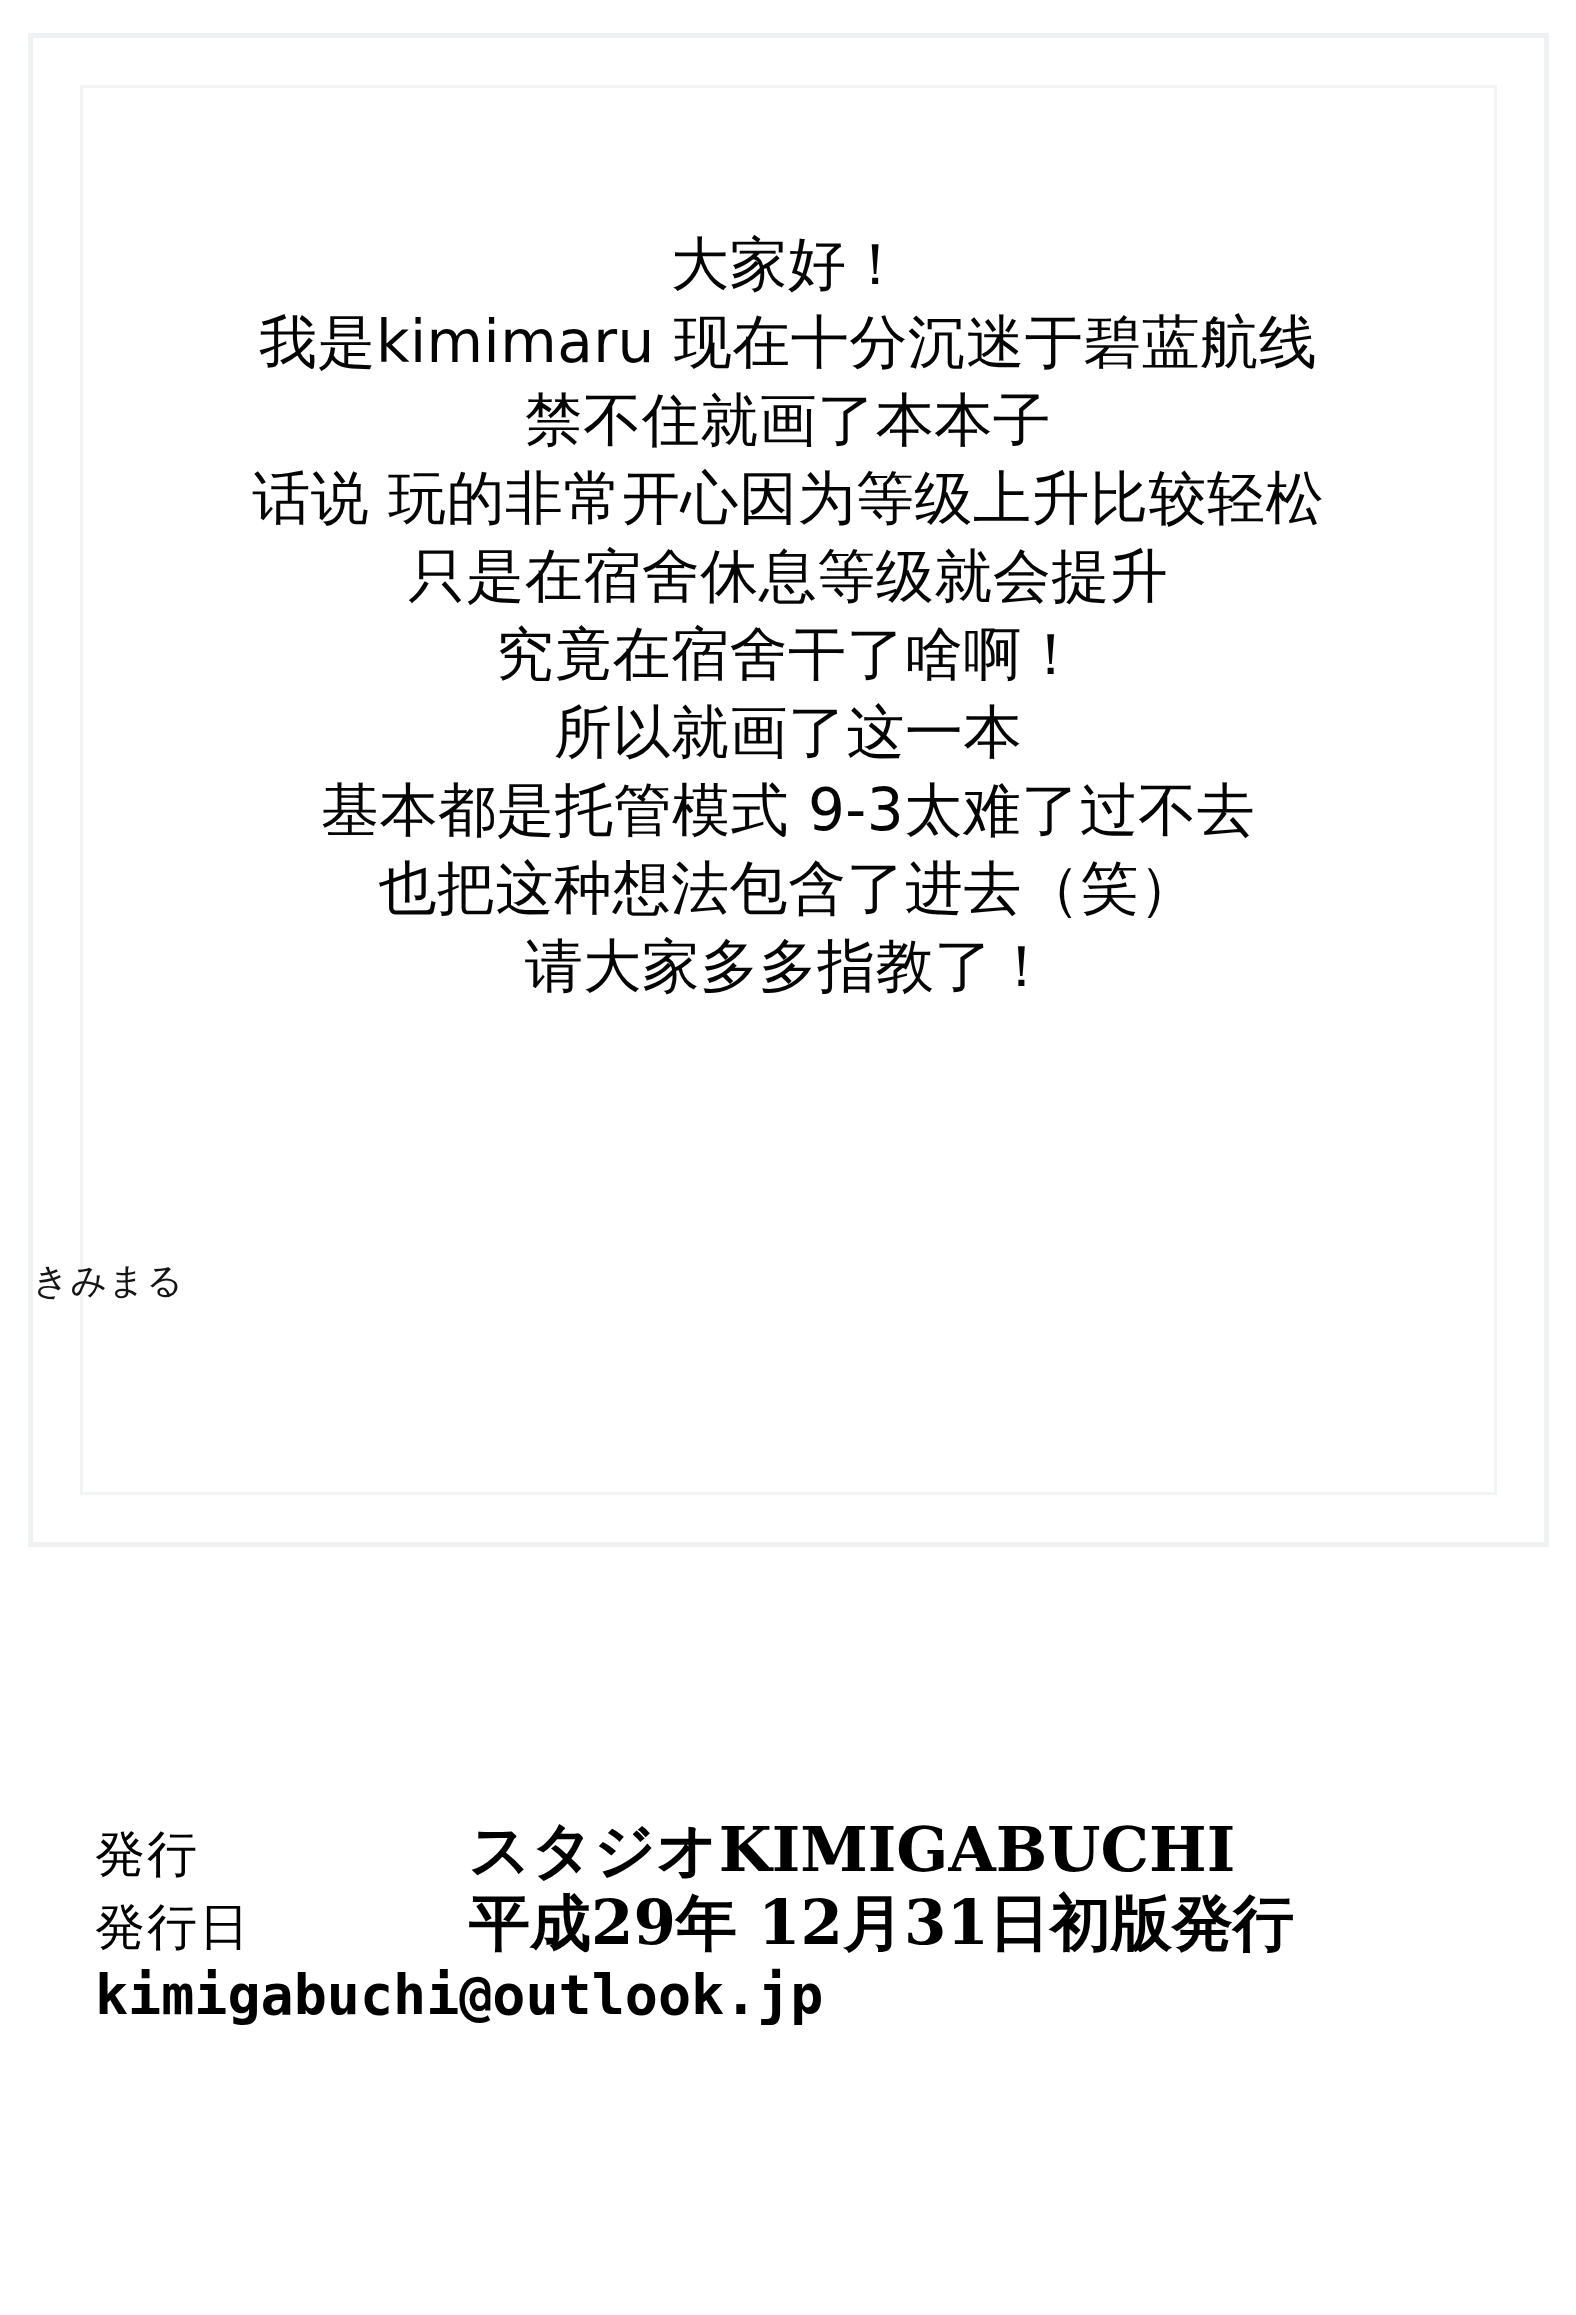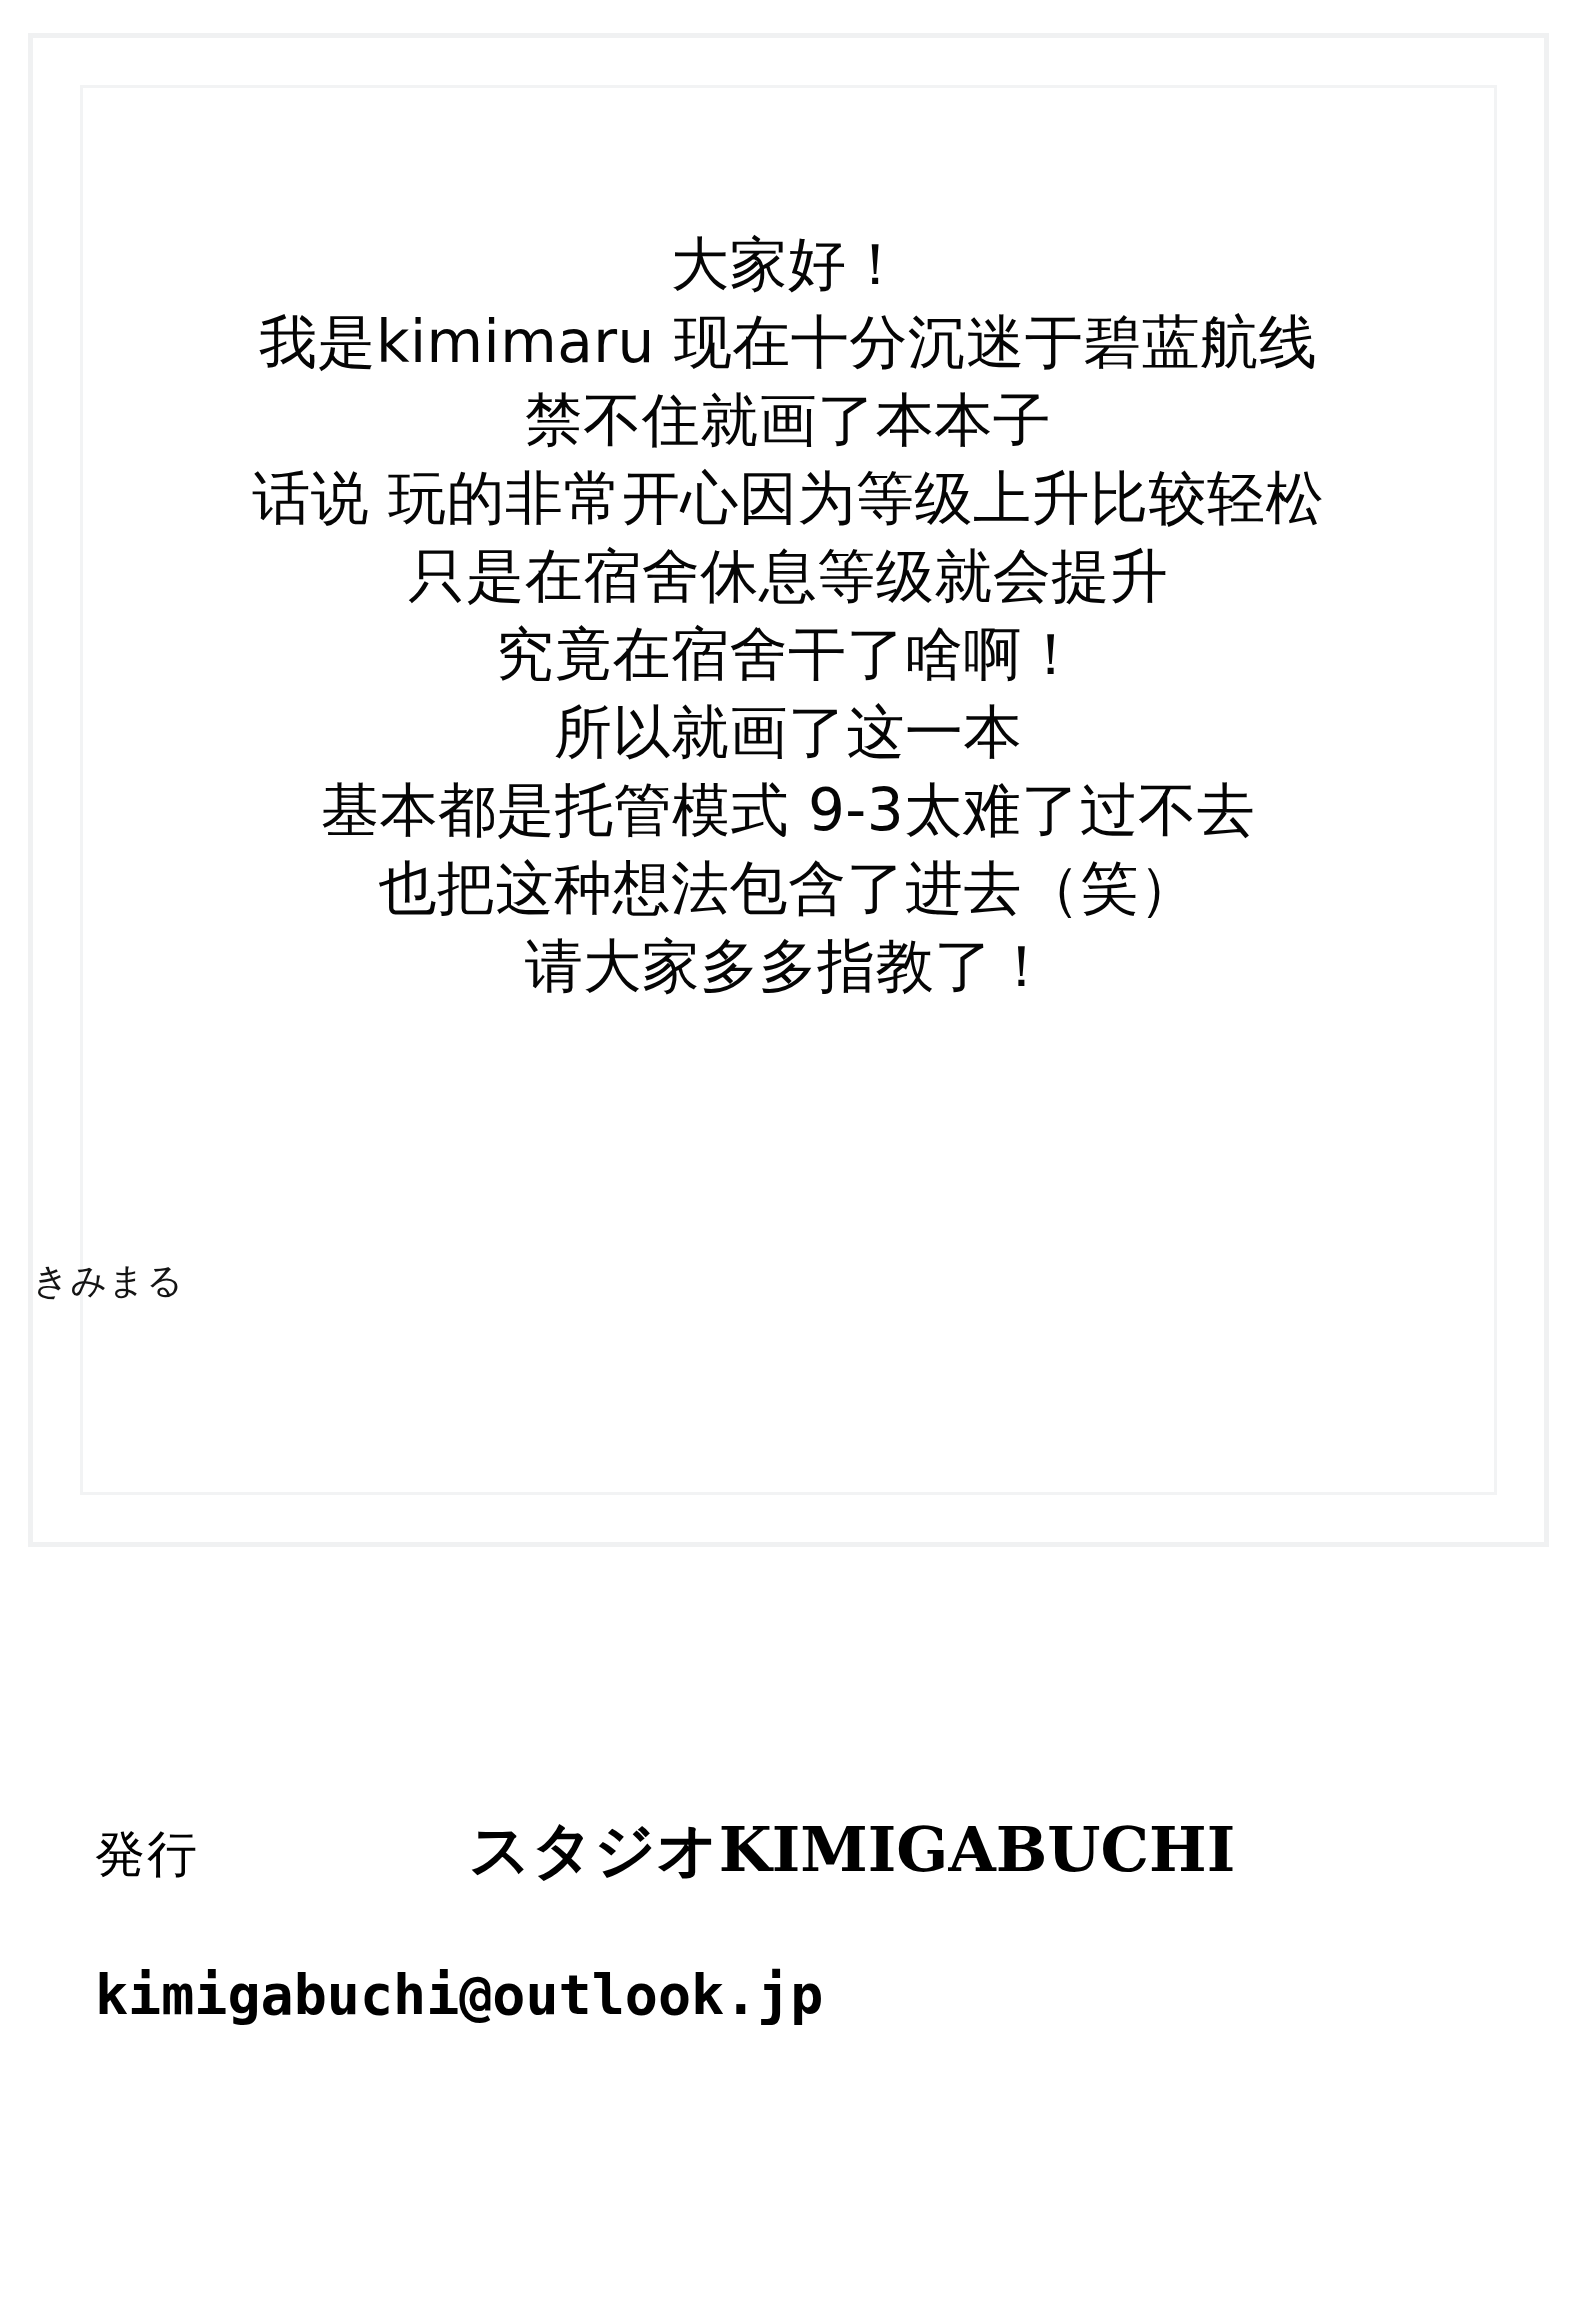--- a/index.html
+++ b/index.html
@@ -117,18 +117,20 @@
 请大家多多指教了！</div>
   <div class="afterword-signature">きみまる</div>
 </div>
 
 <div class="colophon">
   <div class="colophon-row">
     <div class="colophon-label">発行</div>
     <div class="colophon-value">スタジオKIMIGABUCHI</div>
   </div>
   <div class="colophon-row">
+    <div class="colophon-label">発行日</div>
+    <div class="colophon-value">平成29年 12月31日初版発行</div>
   </div>
   <div class="colophon-row">
     <div class="colophon-value mono">kimigabuchi@outlook.jp</div>
   </div>
 </div>
 
 
 </body></html>

